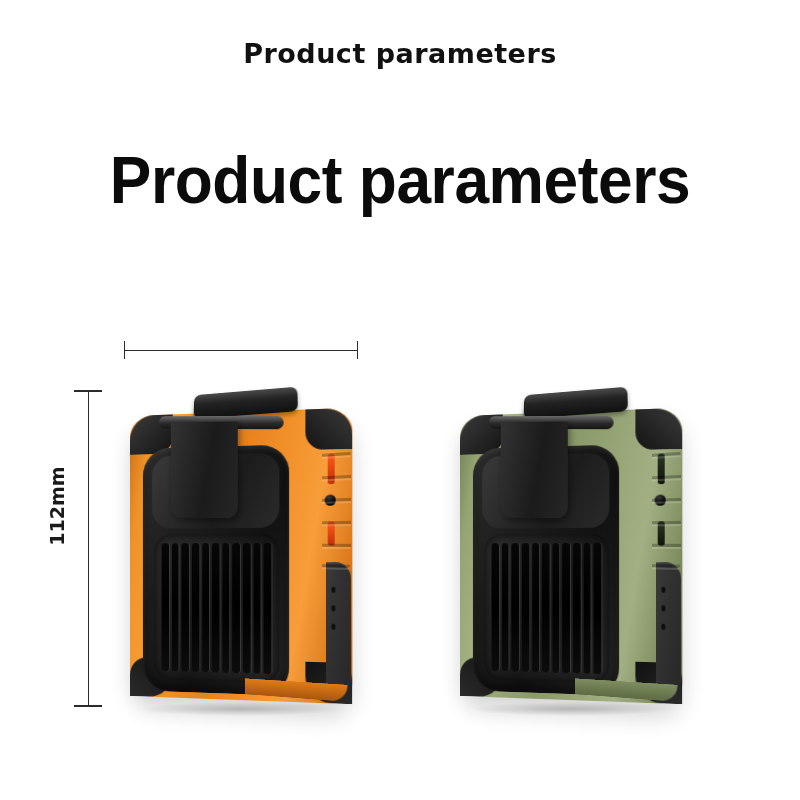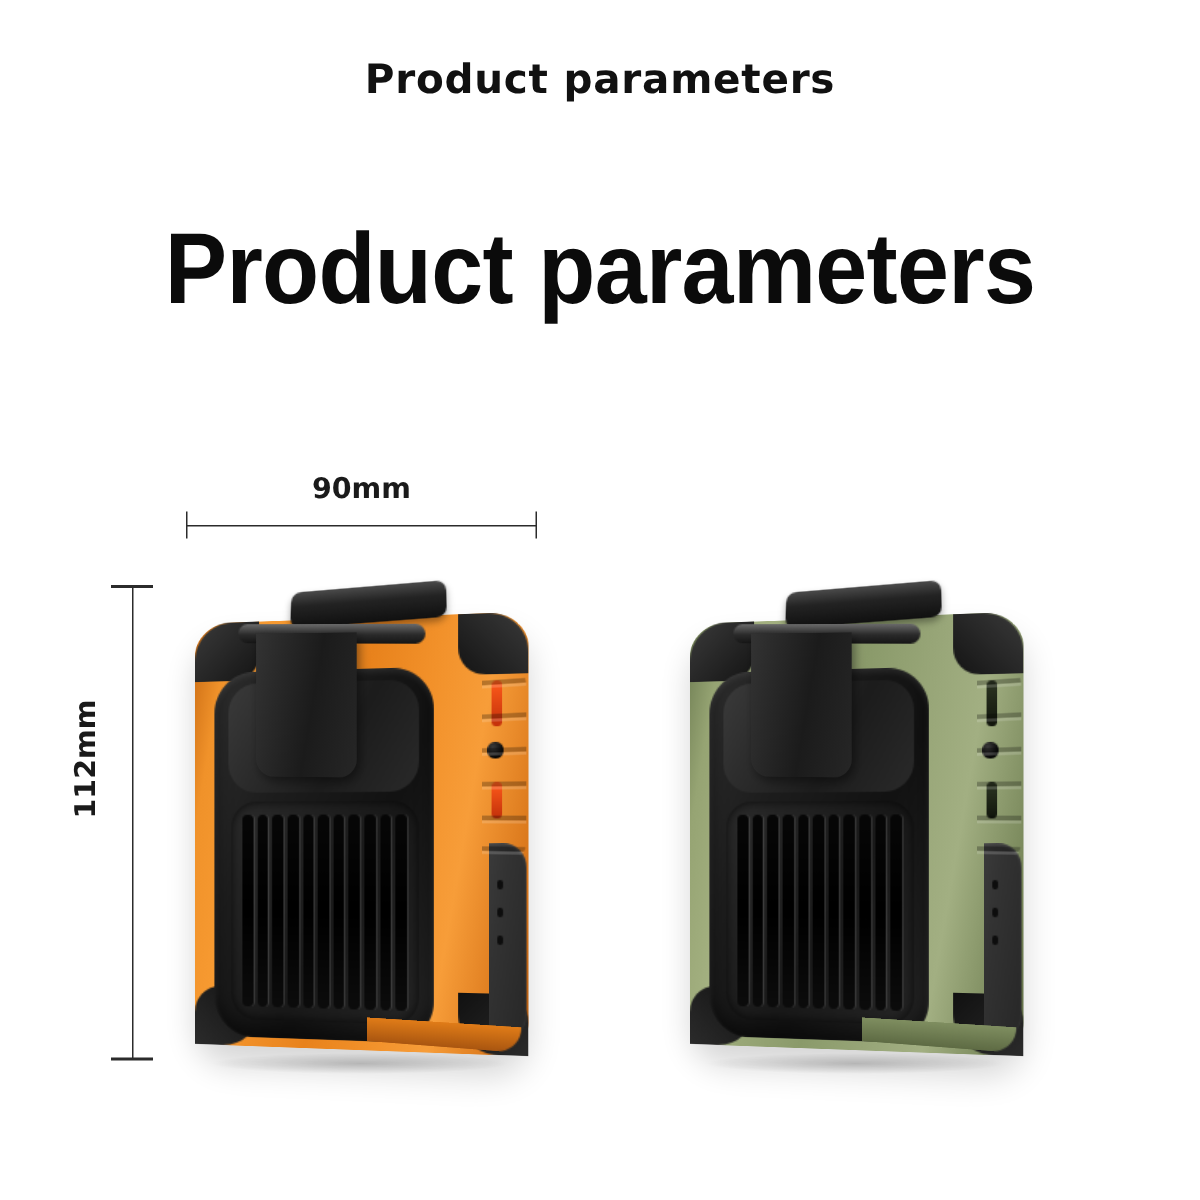--- a/index.html
+++ b/index.html
@@ -330,21 +330,20 @@
 </style>
 </head>
 <body>
 
 <div id="page">
 
   <div class="small-title">Product parameters</div>
 
   <div class="big-title">Product parameters</div>
 
-  <div class="dim-label-h">90mm</div>
   <div class="dim-line-h"></div>
   <div class="dim-tick-h left"></div>
   <div class="dim-tick-h right"></div>
 
   <div class="dim-label-v">112mm</div>
   <div class="dim-line-v"></div>
   <div class="dim-tick-v top"></div>
   <div class="dim-tick-v bottom"></div>
 
   <div class="product orange">

